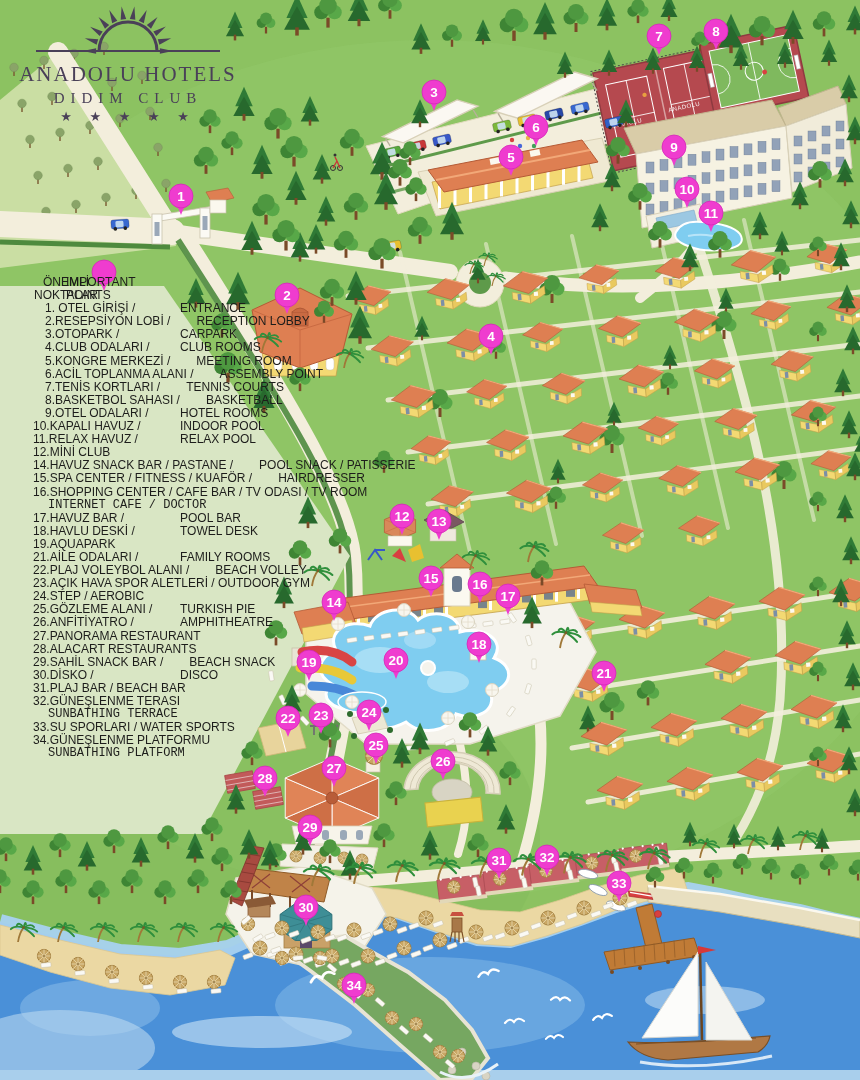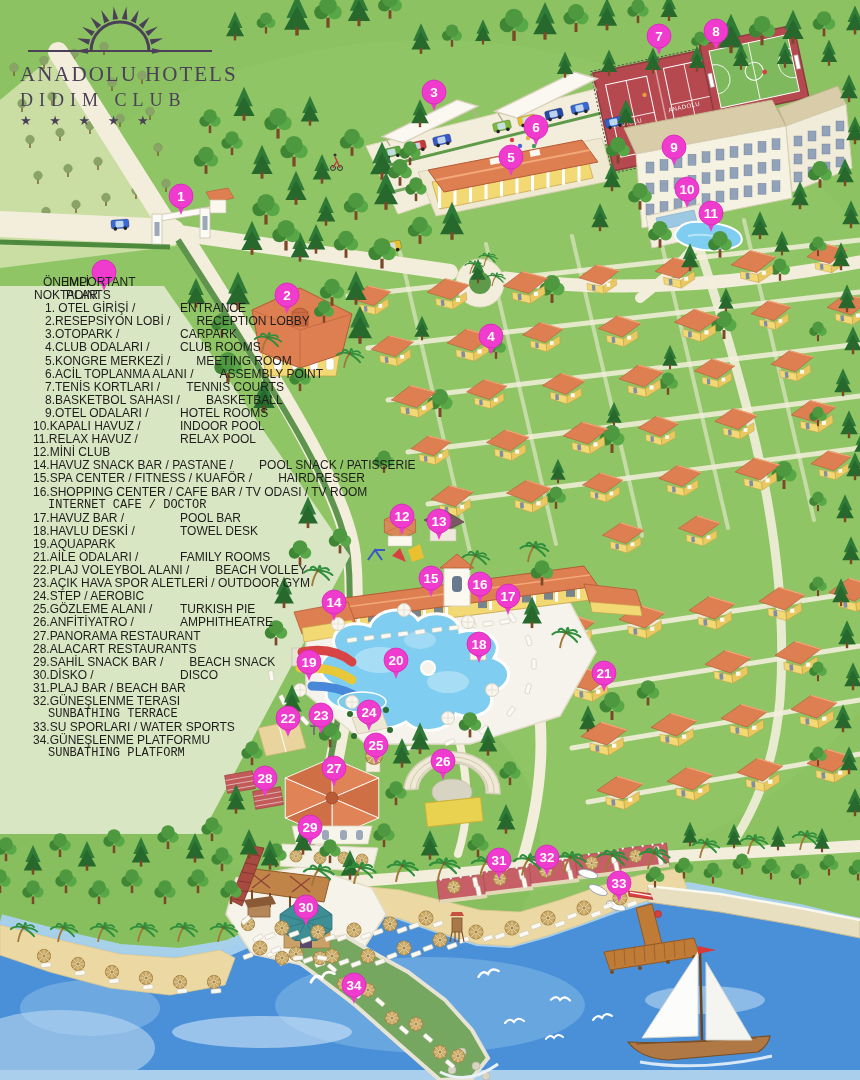--- a/index.html
+++ b/index.html
@@ -1,22 +1,22 @@
 <!DOCTYPE html>
 <html style="--grass: #8CC261; --legendbg: #D9E6C4; --road: #F3EEDC; --roof: #DE7F52; --wall: #F3D973; --sea: #4A90D8; --shallow: #A8D2F0; --sand: #EBD8A3; --pool: #7FCDF0; --marker: #EF3CCF; --logo: #4A4058; --ink: #1D1D1B; --court: #B5494F; --courtgreen: #7FB95E; --deck: #F5F3EC; --plaza: #F5F3EA; --wood: #C07B36; --disco: #3E8E96; --terrace: #C75F66;"><head>
 <meta charset="utf-8">
 <style>
   html,body{margin:0;padding:0;background:#666;}
   .stage{position:relative;width:860px;height:1080px;overflow:hidden;background:var(--grass,#8CC261);
          font-family:"Liberation Sans",sans-serif;}
   .stage svg.map{position:absolute;left:0;top:0;}
   
-  .logo{position:absolute;left:20px;top:4px;width:252px;text-align:left;color:var(--logo,#4A4058);}
+  .logo{position:absolute;left:2px;top:4px;width:252px;text-align:center;color:var(--logo,#4A4058);}
   .logo .l1{font-family:"Liberation Serif",serif;font-size:21px;letter-spacing:2px;margin-top:2px;white-space:nowrap;}
-  .logo .l2{font-family:"Liberation Serif",serif;font-size:18px;letter-spacing:6px;margin-top:3px;white-space:nowrap;}
+  .logo .l2{font-family:"Liberation Serif",serif;font-size:15px;letter-spacing:6px;margin-top:3px;white-space:nowrap;}
   .logo .l3{font-size:13px;letter-spacing:7px;margin-top:2px;color:var(--logo,#4A4058);}
   
   .legend{position:absolute;left:33px;top:276px;width:320px;font-size:12px;line-height:13.1px;
           color:var(--ink,#1D1D1B);}
   .lrow{display:flex;white-space:nowrap;gap:24px;}
   .lrow .lt{flex:0 0 auto;min-width:121px;padding-right:2px;}
   .lrow .le{flex:0 0 auto;}
   .lrow .pad{margin-left:12px;min-width:109px;}
   .lrow .ind{min-width:0;margin-left:15px;font-family:Liberation Mono, monospace;}
   .hrow{display:flex;white-space:nowrap;}

